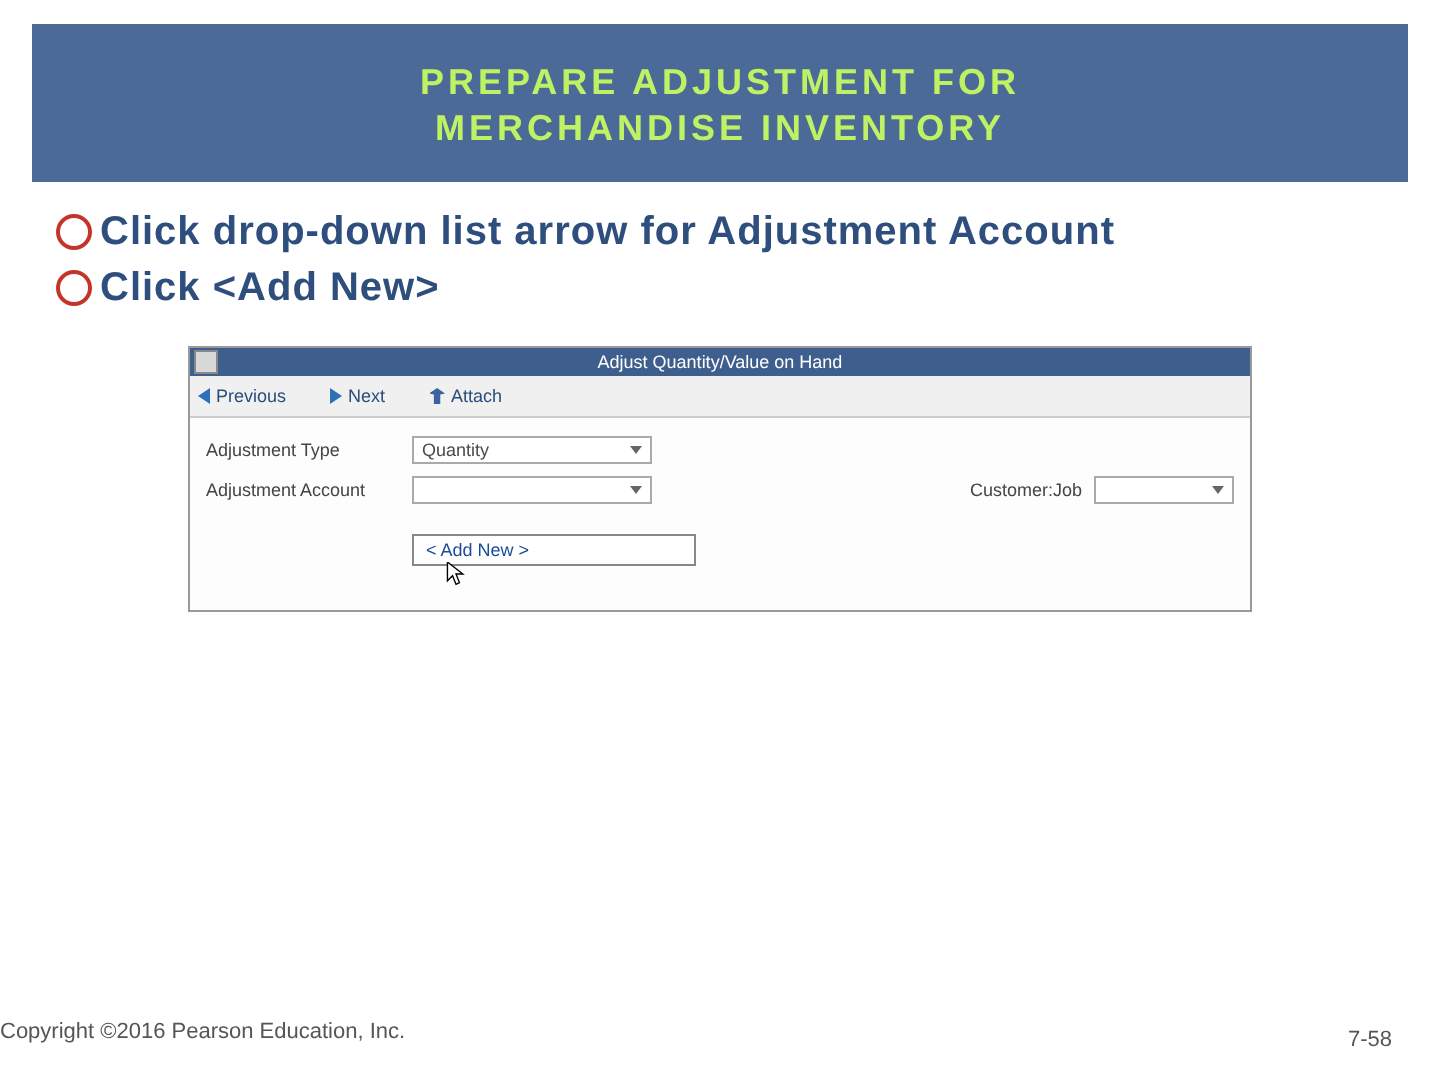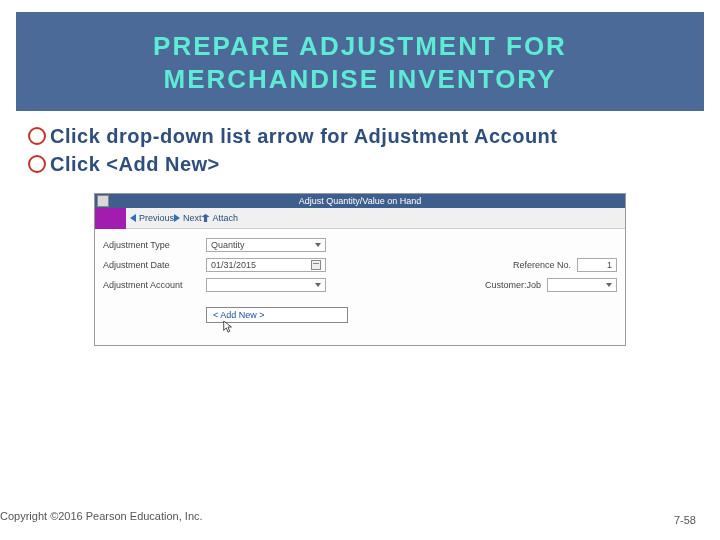--- a/index.html
+++ b/index.html
@@ -13,22 +13,22 @@
     overflow: hidden;
   }
   .title-bar {
     background: #4b6a97;
     margin: 12px 16px 0 16px;
     padding: 18px 10px 16px 10px;
     text-align: center;
   }
   .title-bar h1 {
     margin: 0;
-    color: #5eead4;
-    font-size: 26px;
+    color: #bef264;
+    font-size: 18px;
     font-weight: 600;
     letter-spacing: 2px;
     line-height: 1.25;
   }
   .content {
     padding: 10px 28px 0 28px;
   }
   .bullet-line {
     display: flex;
     align-items: flex-start;
@@ -54,21 +54,21 @@
   .screenshot-wrap {
     display: flex;
     justify-content: center;
     margin-top: 16px;
   }
   .qb-window {
     width: 530px;
     font-size: 9px;
     color: #4a4a4a;
     border: 1px solid #999;
-    background: #a21caf;
+    background: #0369a1;
   }
   .qb-titlebar {
     background: #3e5f8d;
     color: #fff;
     height: 14px;
     line-height: 14px;
     text-align: center;
     font-size: 9px;
     position: relative;
   }
@@ -81,22 +81,21 @@
     background: #d8d8d8;
     border: 1px solid #888;
   }
   .qb-toolbar {
     background: #f0f0f0;
     border-bottom: 1px solid #ccc;
     height: 20px;
     display: flex;
     align-items: center;
     padding: 0 4px;
-    gap: 0;
-    margin-left: 31px;
+    gap: 22px;
   }
   .qb-tool {
     display: flex;
     align-items: center;
     gap: 3px;
     font-size: 9px;
     color: #2a4c7a;
   }
   .arrow-left, .arrow-right {
     width: 0; height: 0;
@@ -243,33 +242,20 @@
       <div class="qb-body">
 
         <div class="qb-row">
           <span class="qb-label">Adjustment Type</span>
           <div class="qb-field w120">
             <span>Quantity</span>
             <span class="dd-arrow"></span>
           </div>
         </div>
 
-        <div class="qb-row">
-          <span class="qb-label">Adjustment Date</span>
-          <div class="qb-field w120">
-            <span>01/31/2015</span>
-            <span class="cal-icon"></span>
-          </div>
-          <div class="right-group">
-            <span class="qb-label" style="width:auto">Reference No.</span>
-            <div class="qb-field small">
-              <span>1</span>
-            </div>
-          </div>
-        </div>
 
         <div class="qb-row">
           <span class="qb-label">Adjustment Account</span>
           <div class="qb-field w120">
             <span></span>
             <span class="dd-arrow"></span>
           </div>
           <div class="right-group">
             <span class="qb-label" style="width:auto">Customer:Job</span>
             <div class="qb-field" style="width:70px">

